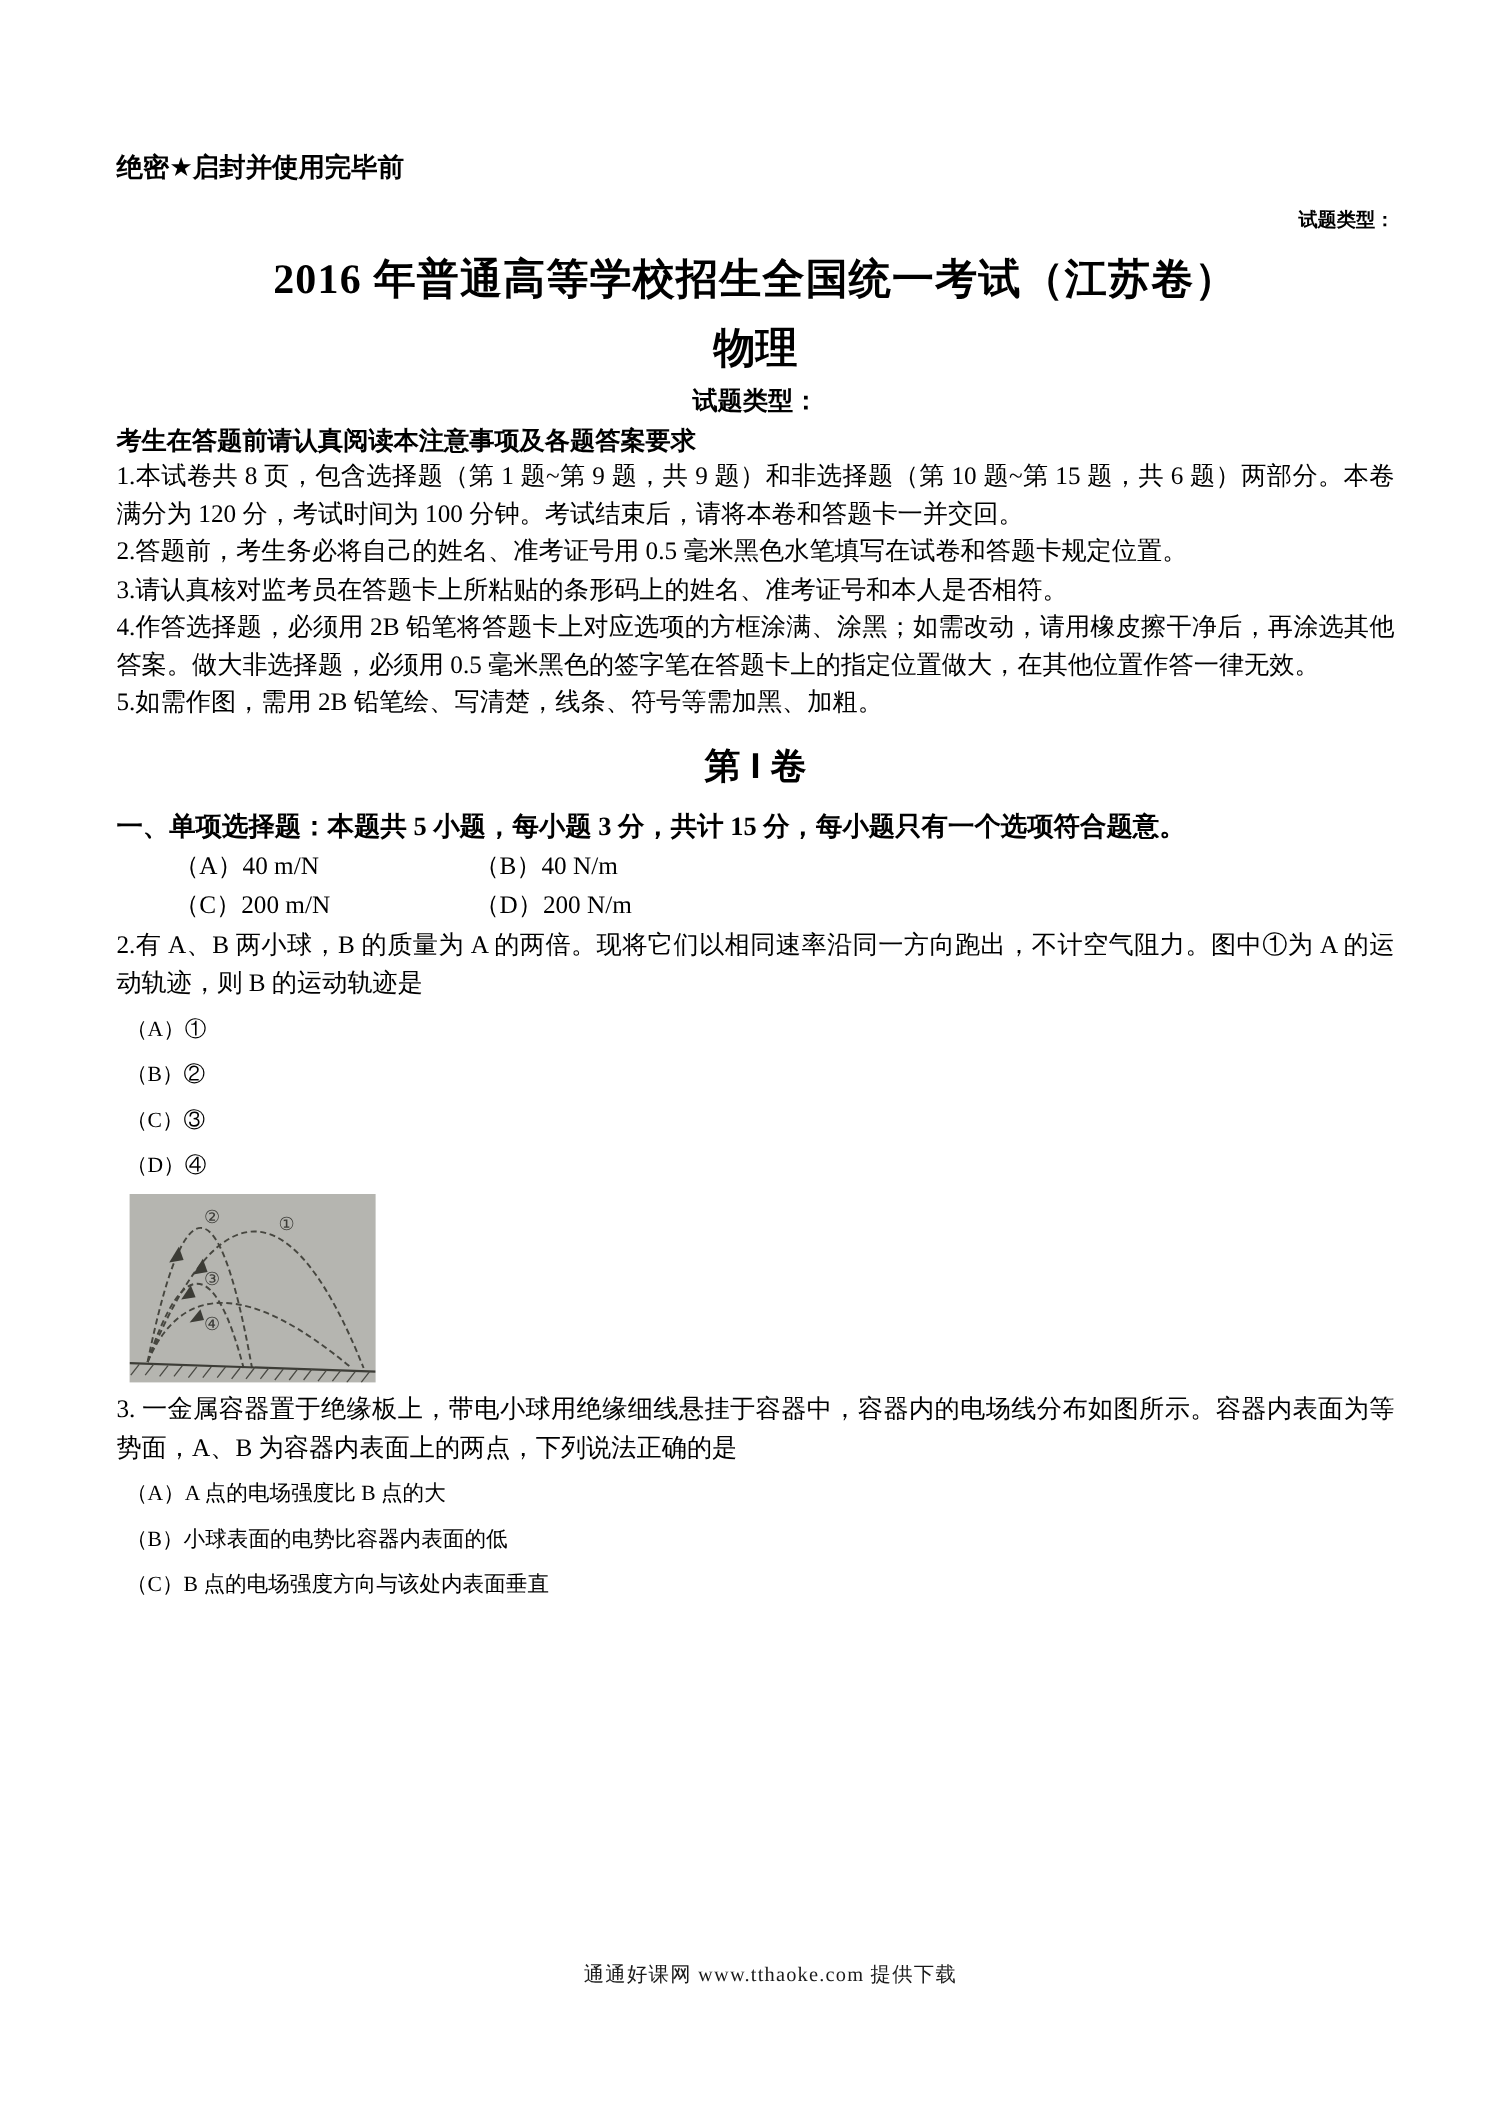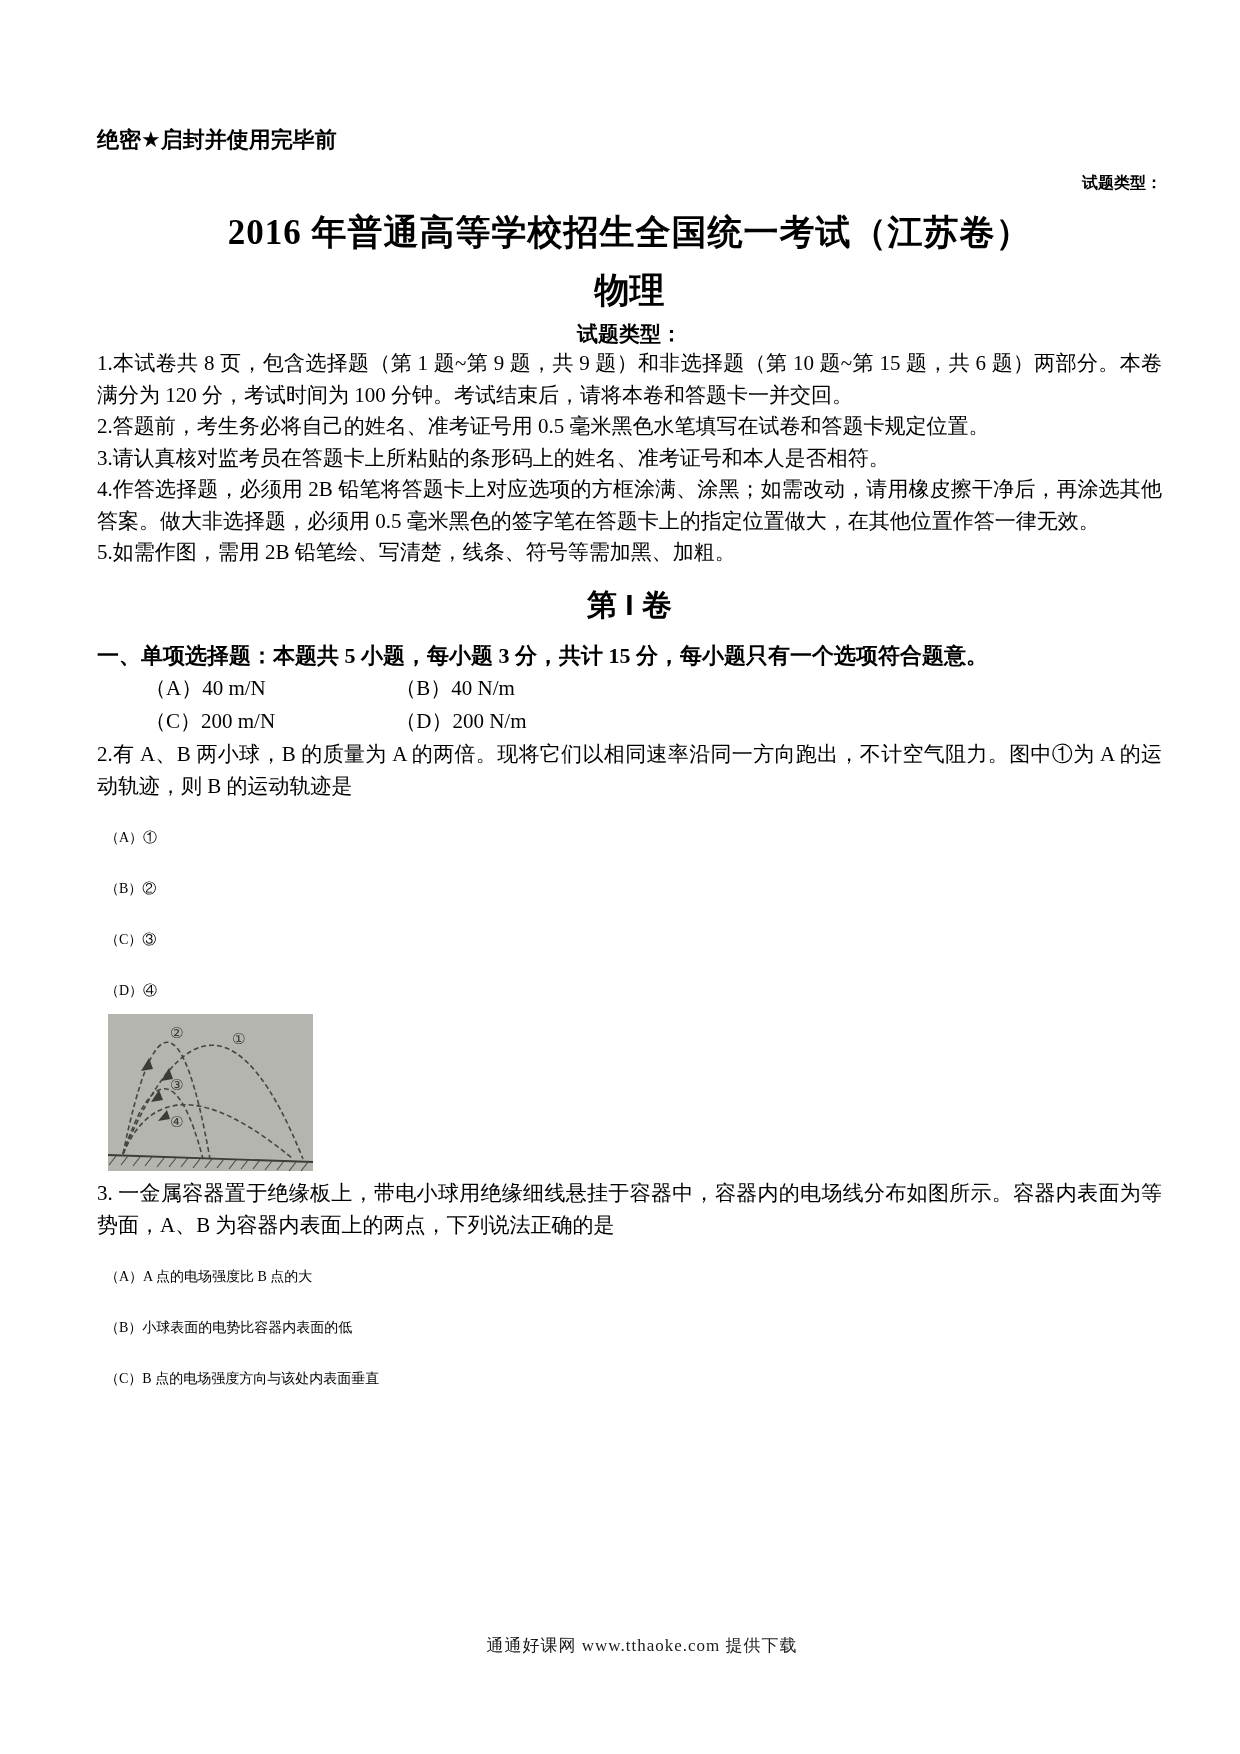--- a/index.html
+++ b/index.html
@@ -48,21 +48,21 @@
     margin-top:16px;
     font-weight:bold; font-size:30px; text-align:center;
     font-family:"Liberation Sans","DejaVu Sans",sans-serif;
   }
   .section-intro { margin-top:14px; font-size:22px; line-height:32px;font-weight:bold; }
 
   .question { margin-top:0; font-size:21px; line-height:32px; text-align:justify; }
   .q1-block { margin-top:28px; }
   .opt-grid-row { margin-left:48px; font-size:21px; line-height:33px; }
   .opt-grid-row .opt-cell { display:inline-block; min-width:245px; }
-  .opt-line { margin-left:8px; font-size:14px; line-height:31px; margin-top:20px; }
+  .opt-line { margin-left:8px; font-size:18px; line-height:31px; margin-top:7px; }
 
   .figure {
     position:relative; margin:8px 0 6px 11px;
     width:205px; height:157px;
     background:#b5b5b0;
   }
   .figure svg { position:absolute; left:0; top:0; }
   .fig-label {
     position:absolute; font-size:15px; color:#3c3c38;
     font-family:"DejaVu Sans","Liberation Sans",sans-serif; line-height:15px;
@@ -81,20 +81,21 @@
 
     <div class="classified">绝密★启封并使用完毕前</div>
 
     <div class="paper-type">试题类型：</div>
 
     <div class="title">2016 年普通高等学校招生全国统一考试（江苏卷）</div>
 
     <div class="subject">物理</div>
 
     <div class="notice-heading">试题类型：</div>
+    <div class="notice-sub">考生在答题前请认真阅读本注意事项及各题答案要求</div>
 
     <div class="notice-item">1.本试卷共 8 页，包含选择题（第 1 题~第 9 题，共 9 题）和非选择题（第 10 题~第 15 题，共 6 题）两部分。本卷满分为 120 分，考试时间为 100 分钟。考试结束后，请将本卷和答题卡一并交回。</div>
     <div class="notice-item">2.答题前，考生务必将自己的姓名、准考证号用 0.5 毫米黑色水笔填写在试卷和答题卡规定位置。</div>
     <div class="notice-item">3.请认真核对监考员在答题卡上所粘贴的条形码上的姓名、准考证号和本人是否相符。</div>
     <div class="notice-item">4.作答选择题，必须用 2B 铅笔将答题卡上对应选项的方框涂满、涂黑；如需改动，请用橡皮擦干净后，再涂选其他答案。做大非选择题，必须用 0.5 毫米黑色的签字笔在答题卡上的指定位置做大，在其他位置作答一律无效。</div>
     <div class="notice-item">5.如需作图，需用 2B 铅笔绘、写清楚，线条、符号等需加黑、加粗。</div>
 
     <div class="section-heading">第 I 卷</div>
     <div class="section-intro">一、单项选择题：本题共 5 小题，每小题 3 分，共计 15 分，每小题只有一个选项符合题意。</div>
 

